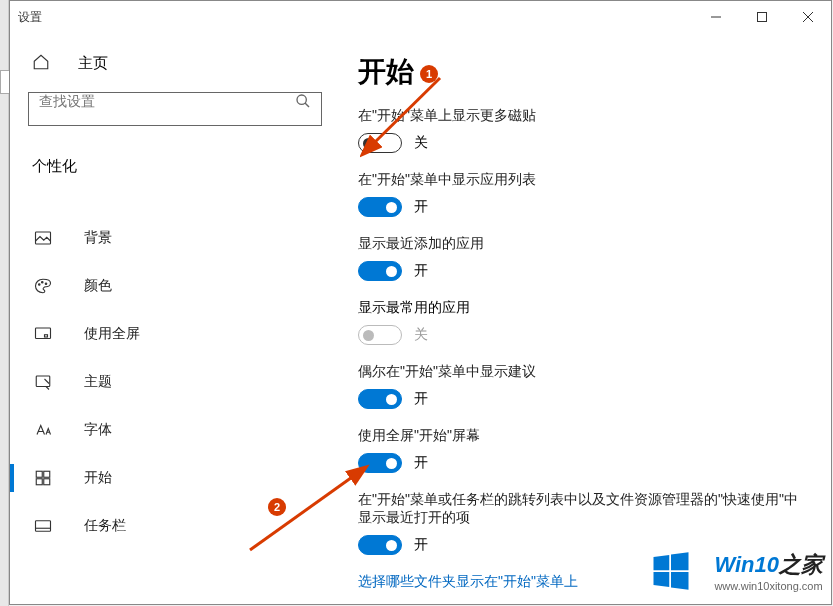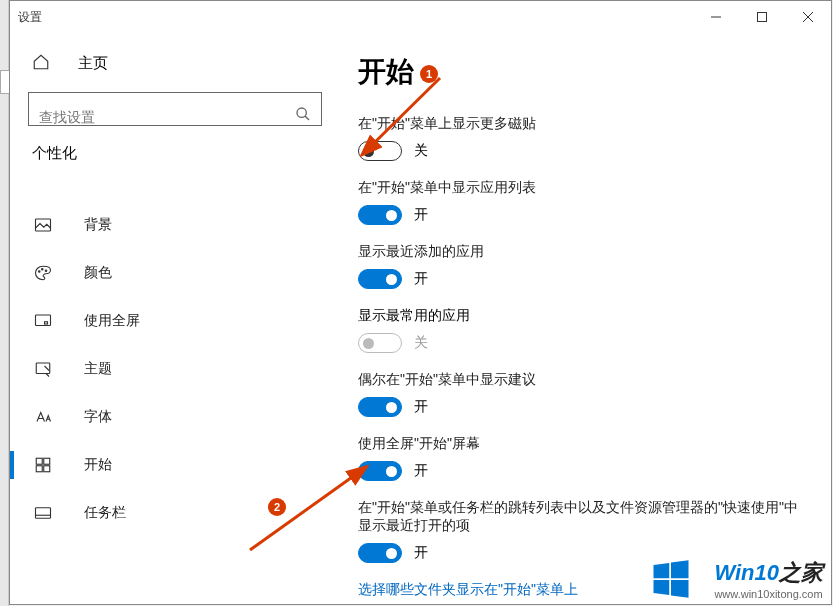--- a/index.html
+++ b/index.html
@@ -6,44 +6,44 @@
 body { font-family: "Microsoft YaHei", "Segoe UI", sans-serif; background: #f0f0f0; width: 833px; height: 606px; overflow: hidden; position: relative; }
 .window { position: absolute; left: 9px; top: 0; width: 823px; height: 605px; background: #fff; border: 1px solid #888; display: flex; flex-direction: column; }
 .titlebar { height: 32px; display: flex; align-items: center; padding-left: 8px; background: #fff; }
 .titlebar-title { font-size: 12px; color: #333; flex: 1; }
 .win-btns { display: flex; }
 .win-btn { width: 46px; height: 32px; display: flex; align-items: center; justify-content: center; color: #333; font-size: 11px; cursor: default; }
 .body { flex: 1; display: flex; overflow: hidden; }
 .sidebar { width: 330px; padding: 12px 18px 0 18px; overflow: hidden; position: relative; }
 .home-row { display: flex; align-items: center; gap: 28px; padding: 8px 4px 18px 4px; font-size: 15px; }
 .home-icon svg { width: 18px; height: 18px; }
-.search-box { display:flex; align-items:flex-end; justify-content:space-between; border:1px solid #666; height:34px; padding:0 10px; font-size:14px; color:#555; margin-bottom: 18px; }
+.search-box { display:flex; align-items:flex-start; justify-content:space-between; border:1px solid #666; height:34px; padding:0 10px; font-size:14px; color:#555; margin-bottom: 31px; }
 .search-box input { border:none; outline:none; font-size:14px; flex:1; font-family: inherit; }
 .section-title { font-weight:400; font-size:15px; margin-bottom:38px; padding-left:4px; }
 .nav-item { display:flex; align-items:center; gap:32px; height:48px; padding-left:6px; font-size:14px; color:#222; cursor:default; position:relative; }
 .nav-item.active::before { content:""; position:absolute; left:-18px; top:10px; bottom:10px; width:4px; background:#0078d4; }
 .nav-item .ico { width:18px; height:18px; display:flex; align-items:center; justify-content:center; }
 .nav-item .ico svg { width:18px; height:18px; stroke:#333; }
 .content { flex:1; padding: 20px 30px 0 18px; overflow:hidden; position:relative; }
-.content h1 { font-size:28px; font-weight:600; margin-bottom:24px; }
+.content h1 { font-size:28px; font-weight:600; margin-bottom:16px; }
 .setting { margin-bottom:18px; }
 .setting > .slabel { font-size:14px; color:#222; margin-bottom:8px; }
 .setting.disabled > .slabel { color:#000000; }
 .toggle-row { display:flex; align-items:center; gap:12px; }
 .toggle { width:44px; height:20px; border-radius:10px; position:relative; border:1px solid #333; background:#fff; }
 .toggle .knob { position:absolute; width:11px; height:11px; border-radius:50%; background:#333; top:3.5px; left:4px; }
 .toggle.on { background:#0078d4; border-color:#0078d4; }
 .toggle.on .knob { background:#fff; left:auto; right:4px; }
 .toggle.disabled { border-color:#bbb; }
 .toggle.disabled .knob { background:#bbb; }
 .toggle-row .state { font-size:14px; }
 .setting.disabled .state { color:#999; }
 .link { color:#0067c0; font-size:14px; margin-top:8px; }
 .badge { display:inline-flex; width:18px; height:18px; border-radius:50%; background:#d83b01; color:#fff; font-size:11px; align-items:center; justify-content:center; vertical-align:middle; margin-left:6px; font-weight:bold; }
-.watermark { position:absolute; right:10px; bottom:6px; display:flex; align-items:center; gap:22px; }
+.watermark { position:absolute; right:10px; bottom:14px; display:flex; align-items:center; gap:22px; }
 .watermark .txt { text-align:left; }
 .watermark .t1 { font-size:22px; font-weight:bold; font-style:italic; color:#222; }
 .watermark .t1 span { color:#0078d4; }
 .watermark .t2 { font-size:11px; color:#666; }
 .arrow { position:absolute; pointer-events:none; }
 .left-strip { position:absolute; left:0; top:0; width:9px; height:606px; background:#e8e8e8; border-right:1px solid #ccc; }
 .left-strip::before { content:""; position:absolute; left:0; top:70px; width:12px; height:22px; border:1px solid #aaa; background:#fff; }
 </style>
 </head>
 <body>

